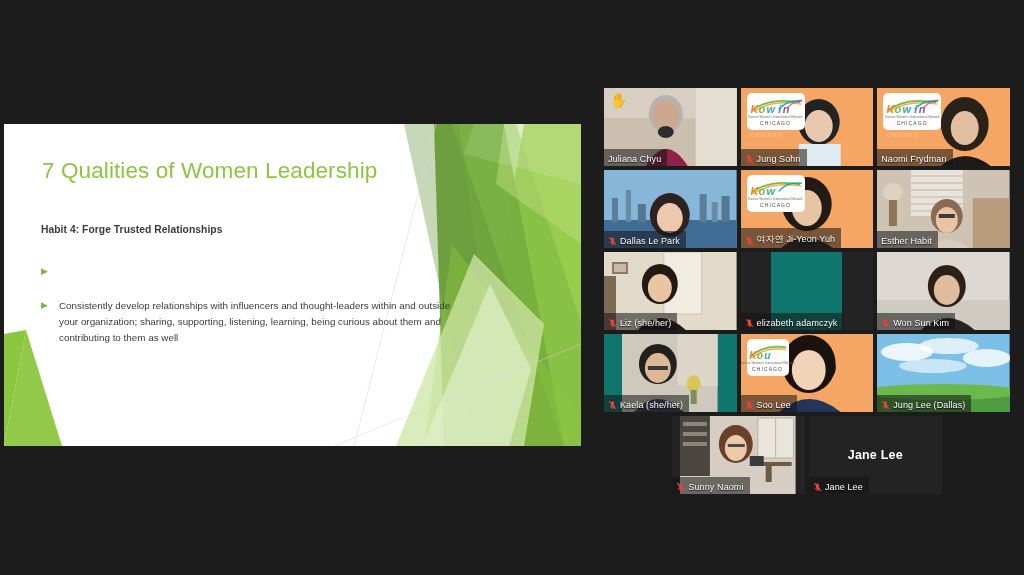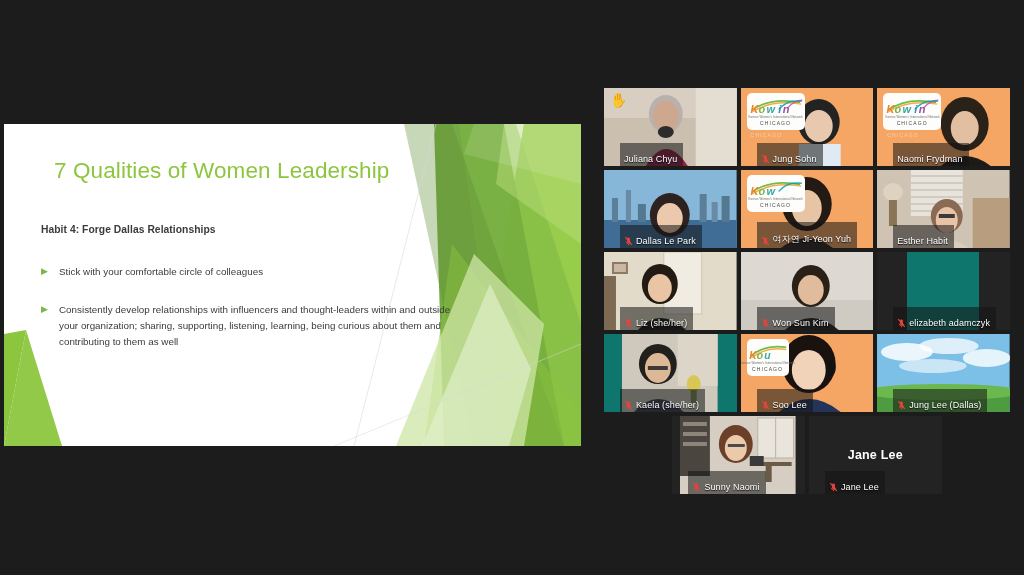--- a/index.html
+++ b/index.html
@@ -20,21 +20,21 @@
     display:flex; align-items:center; justify-content:center;
   }
   .slide {
     position:relative;
     width:577px; height:322px;
     background:#ffffff;
     overflow:hidden;
   }
   .slide-art { position:absolute; inset:0; pointer-events:none; }
   .slide-title {
-    position:absolute; left:50px; top:34px;
+    position:absolute; left:38px; top:34px;
     font-size:22.5px; font-weight:400;
     color:#8CC63E;
     letter-spacing:0.1px;
     white-space:nowrap;
   }
   .slide-habit {
     position:absolute; left:37px; top:100px;
     font-size:10.3px; font-weight:bold; color:#3a3a3a;
     letter-spacing:0.05px;
   }
@@ -73,24 +73,23 @@
     position:absolute; inset:0;
     display:flex; align-items:center; justify-content:center;
     color:#ffffff; font-size:12.5px; font-weight:bold;
     letter-spacing:0.2px;
   }
 
   
   .nameplate {
     position:absolute; left:0; bottom:0;
     display:flex; align-items:flex-end; gap:3px;
-    padding:11px 6px 2px 4px;
+    padding:5px 6px 2px 4px;
     background:rgba(20,20,20,0.55);
     max-width:100%;
-    margin-left:16px;
   }
   .nameplate-text {
     color:#ffffff; font-size:9px; white-space:nowrap;
     text-shadow:0 1px 1px rgba(0,0,0,.9);
     letter-spacing:0.1px;
   }
   .mic-muted { flex:0 0 auto; width:9px; height:10px; display:block; }
 
   .hand-raise {
     position:absolute; left:6px; top:5px;
@@ -147,26 +146,25 @@
         <polygon points="418,322 486,160 527,245 505,322" fill="#E6F2D4" opacity="0.6"></polygon>
         <polygon points="500,0 577,0 577,120 492,60" fill="#B7DC7A" opacity="0.5"></polygon>
 
         <line x1="432" y1="0" x2="350" y2="322" stroke="#d7d7d7" stroke-width="0.7" opacity="0.8"></line>
         <line x1="330" y1="322" x2="577" y2="220" stroke="#d7d7d7" stroke-width="0.7" opacity="0.7"></line>
         <polygon points="470,0 577,0 577,60 460,30" fill="#ffffff" opacity="0.12"></polygon>
       </svg>
 
       <div class="slide-title">7 Qualities of Women Leadership</div>
 
-      <div class="slide-habit">Habit 4: Forge Dallas Relationships</div>
+      <div class="slide-habit">Habit 4: Forge Trusted Relationships</div>
 
       <div class="bullets">
         <div class="bullet">
           <span class="bullet-marker">▶</span>
-          <span class="bullet-text">Stick with your comfortable circle of colleagues</span>
         </div>
         <div class="bullet">
           <span class="bullet-marker">▶</span>
           <span class="bullet-text">Consistently develop relationships with influencers and thought-leaders within and outside your organization; sharing, supporting, listening, learning, being curious about them and contributing to them as well</span>
         </div>
       </div>
 
     </div>
   </div>
 
@@ -363,51 +361,51 @@
           <svg class="mic-muted" viewBox="0 0 12 14">
             <path d="M6 2a2 2 0 0 1 2 2v4a2 2 0 0 1-4 0V4a2 2 0 0 1 2-2z" fill="#e8433c"></path>
             <path d="M3 8a3 3 0 0 0 6 0" stroke="#e8433c" stroke-width="1.2" fill="none"></path>
             <line x1="6" y1="11" x2="6" y2="13" stroke="#e8433c" stroke-width="1.2"></line>
             <line x1="1.5" y1="1.5" x2="10.5" y2="12.5" stroke="#e8433c" stroke-width="1.6"></line>
           </svg>
           <span class="nameplate-text">Liz (she/her)</span>
         </div>
       </div>
 
+      <div class="tile bg-dark">
+        <div class="pillar bg-black" style="left:30px; right:31px;"></div>
+        <div class="nameplate">
+          <svg class="mic-muted" viewBox="0 0 12 14">
+            <path d="M6 2a2 2 0 0 1 2 2v4a2 2 0 0 1-4 0V4a2 2 0 0 1 2-2z" fill="#e8433c"></path>
+            <path d="M3 8a3 3 0 0 0 6 0" stroke="#e8433c" stroke-width="1.2" fill="none"></path>
+            <line x1="6" y1="11" x2="6" y2="13" stroke="#e8433c" stroke-width="1.2"></line>
+            <line x1="1.5" y1="1.5" x2="10.5" y2="12.5" stroke="#e8433c" stroke-width="1.6"></line>
+          </svg>
+          <span class="nameplate-text">elizabeth adamczyk</span>
+        </div>
+      </div>
+
       <div class="tile">
         <div class="tile-bg">
           <svg width="100%" height="100%" viewBox="0 0 133 78" preserveAspectRatio="none">
             <rect width="133" height="78" fill="#ddd9d2"></rect>
             <rect y="48" width="133" height="30" fill="#cfcac2"></rect>
             <ellipse cx="70" cy="34" rx="19" ry="21" fill="#2a2018"></ellipse>
             <ellipse cx="70" cy="38" rx="13" ry="15" fill="#e0bb9c"></ellipse>
             <path d="M44 78 Q70 54 98 78 Z" fill="#262320"></path>
           </svg>
         </div>
         <div class="nameplate">
           <svg class="mic-muted" viewBox="0 0 12 14">
             <path d="M6 2a2 2 0 0 1 2 2v4a2 2 0 0 1-4 0V4a2 2 0 0 1 2-2z" fill="#e8433c"></path>
             <path d="M3 8a3 3 0 0 0 6 0" stroke="#e8433c" stroke-width="1.2" fill="none"></path>
             <line x1="6" y1="11" x2="6" y2="13" stroke="#e8433c" stroke-width="1.2"></line>
             <line x1="1.5" y1="1.5" x2="10.5" y2="12.5" stroke="#e8433c" stroke-width="1.6"></line>
           </svg>
           <span class="nameplate-text">Won Sun Kim</span>
-        </div>
-      </div>
-
-      <div class="tile bg-dark">
-        <div class="pillar bg-black" style="left:30px; right:31px;"></div>
-        <div class="nameplate">
-          <svg class="mic-muted" viewBox="0 0 12 14">
-            <path d="M6 2a2 2 0 0 1 2 2v4a2 2 0 0 1-4 0V4a2 2 0 0 1 2-2z" fill="#e8433c"></path>
-            <path d="M3 8a3 3 0 0 0 6 0" stroke="#e8433c" stroke-width="1.2" fill="none"></path>
-            <line x1="6" y1="11" x2="6" y2="13" stroke="#e8433c" stroke-width="1.2"></line>
-            <line x1="1.5" y1="1.5" x2="10.5" y2="12.5" stroke="#e8433c" stroke-width="1.6"></line>
-          </svg>
-          <span class="nameplate-text">elizabeth adamczyk</span>
         </div>
       </div>
     </div>
 
     <div class="grid-row">
 
       <div class="tile bg-black">
         <div class="pillar" style="left:18px; right:19px;">
           <svg width="100%" height="100%" viewBox="0 0 96 78" preserveAspectRatio="none">
             <rect width="96" height="78" fill="#cfc9bd"></rect>

